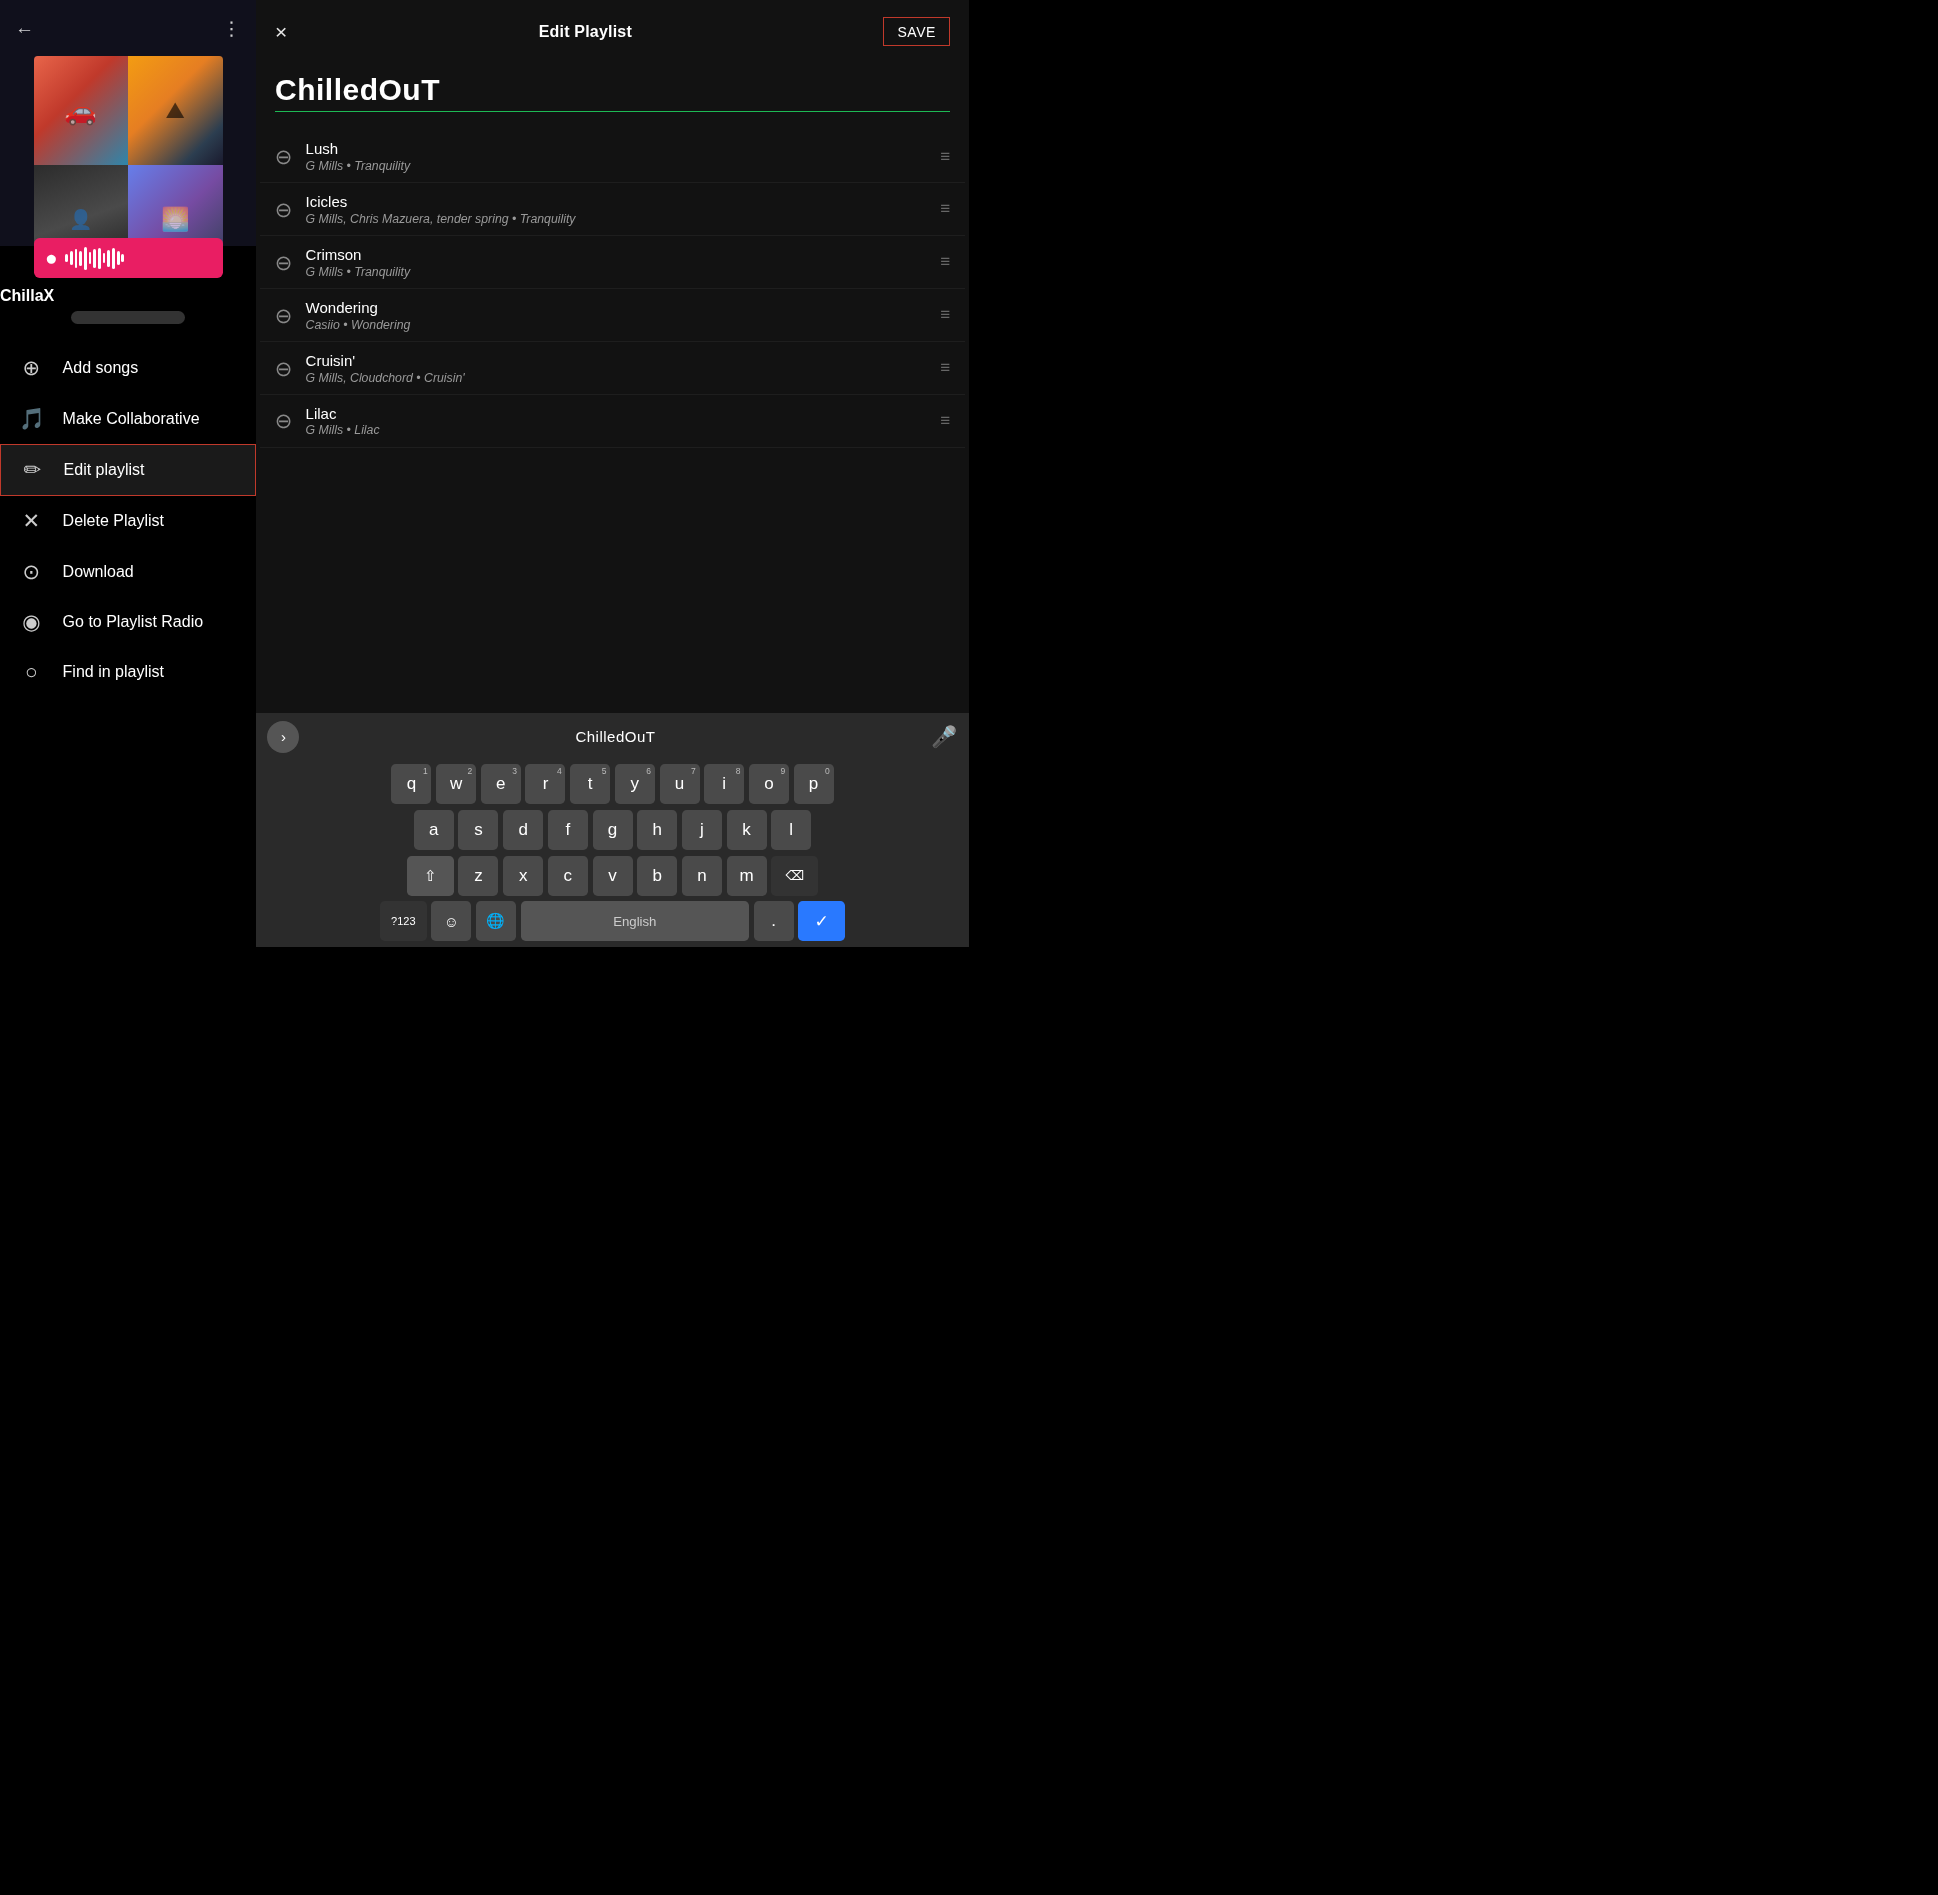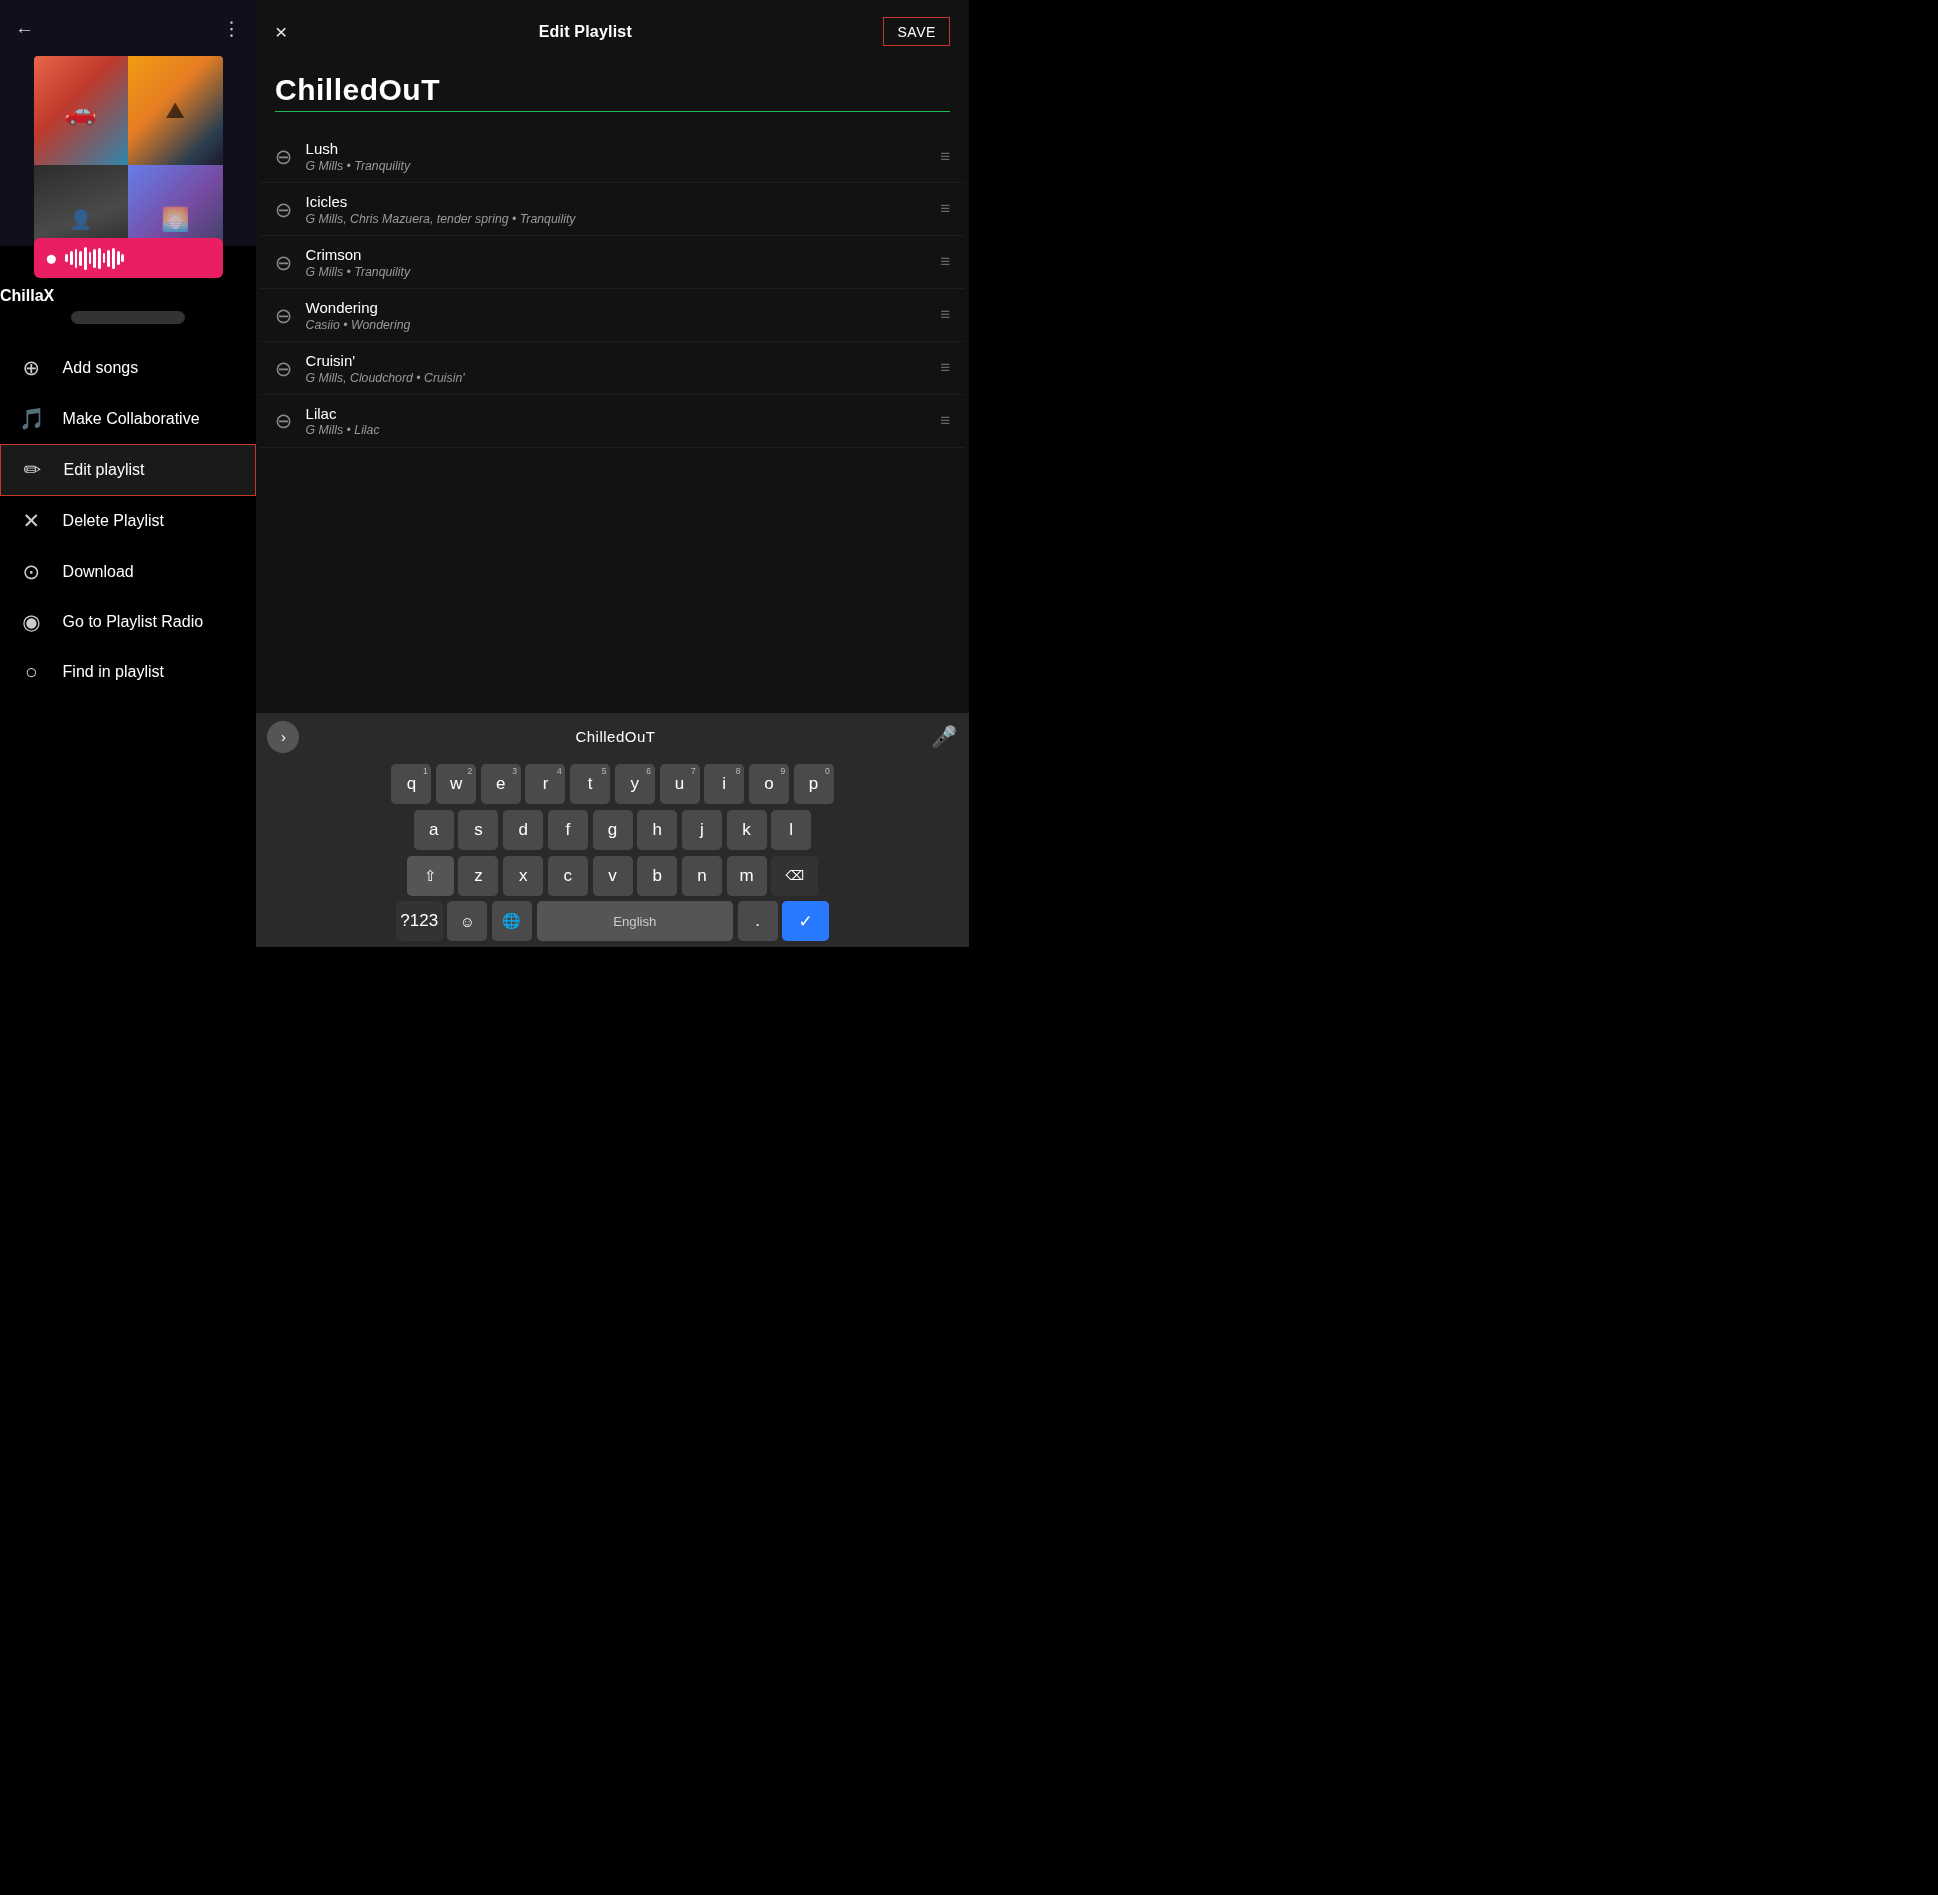--- a/index.html
+++ b/index.html
@@ -378,21 +378,21 @@
     }
 
     .kb-key.special {
       background: #333;
       width: 47px;
       font-size: 13.2px;
     }
 
     .kb-key.space-key {
       background: #555;
-      width: 196px;
+      width: 228px;
       font-size: 13.2px;
       color: #ccc;
     }
 
     .kb-key.confirm-key {
       background: #2979ff;
       width: 47px;
       font-size: 17px;
     }
 
@@ -604,21 +604,21 @@
         <div class="kb-key">x</div>
         <div class="kb-key">c</div>
         <div class="kb-key">v</div>
         <div class="kb-key">b</div>
         <div class="kb-key">n</div>
         <div class="kb-key">m</div>
         <div class="kb-key delete-key">⌫</div>
       </div>
 
       <div class="kb-row-bottom">
-        <div class="kb-key special" style="font-size:17px;">?123</div>
+        <div class="kb-key special" style="font-size:11px;">?123</div>
         <div class="kb-key" style="font-size:15px;">☺</div>
         <div class="kb-key" style="font-size:15px;">🌐</div>
         <div class="kb-key space-key">English</div>
         <div class="kb-key" style="font-size:17px;">.</div>
         <div class="kb-key confirm-key">✓</div>
       </div>
     </div>
   </div>
 </div>
 

